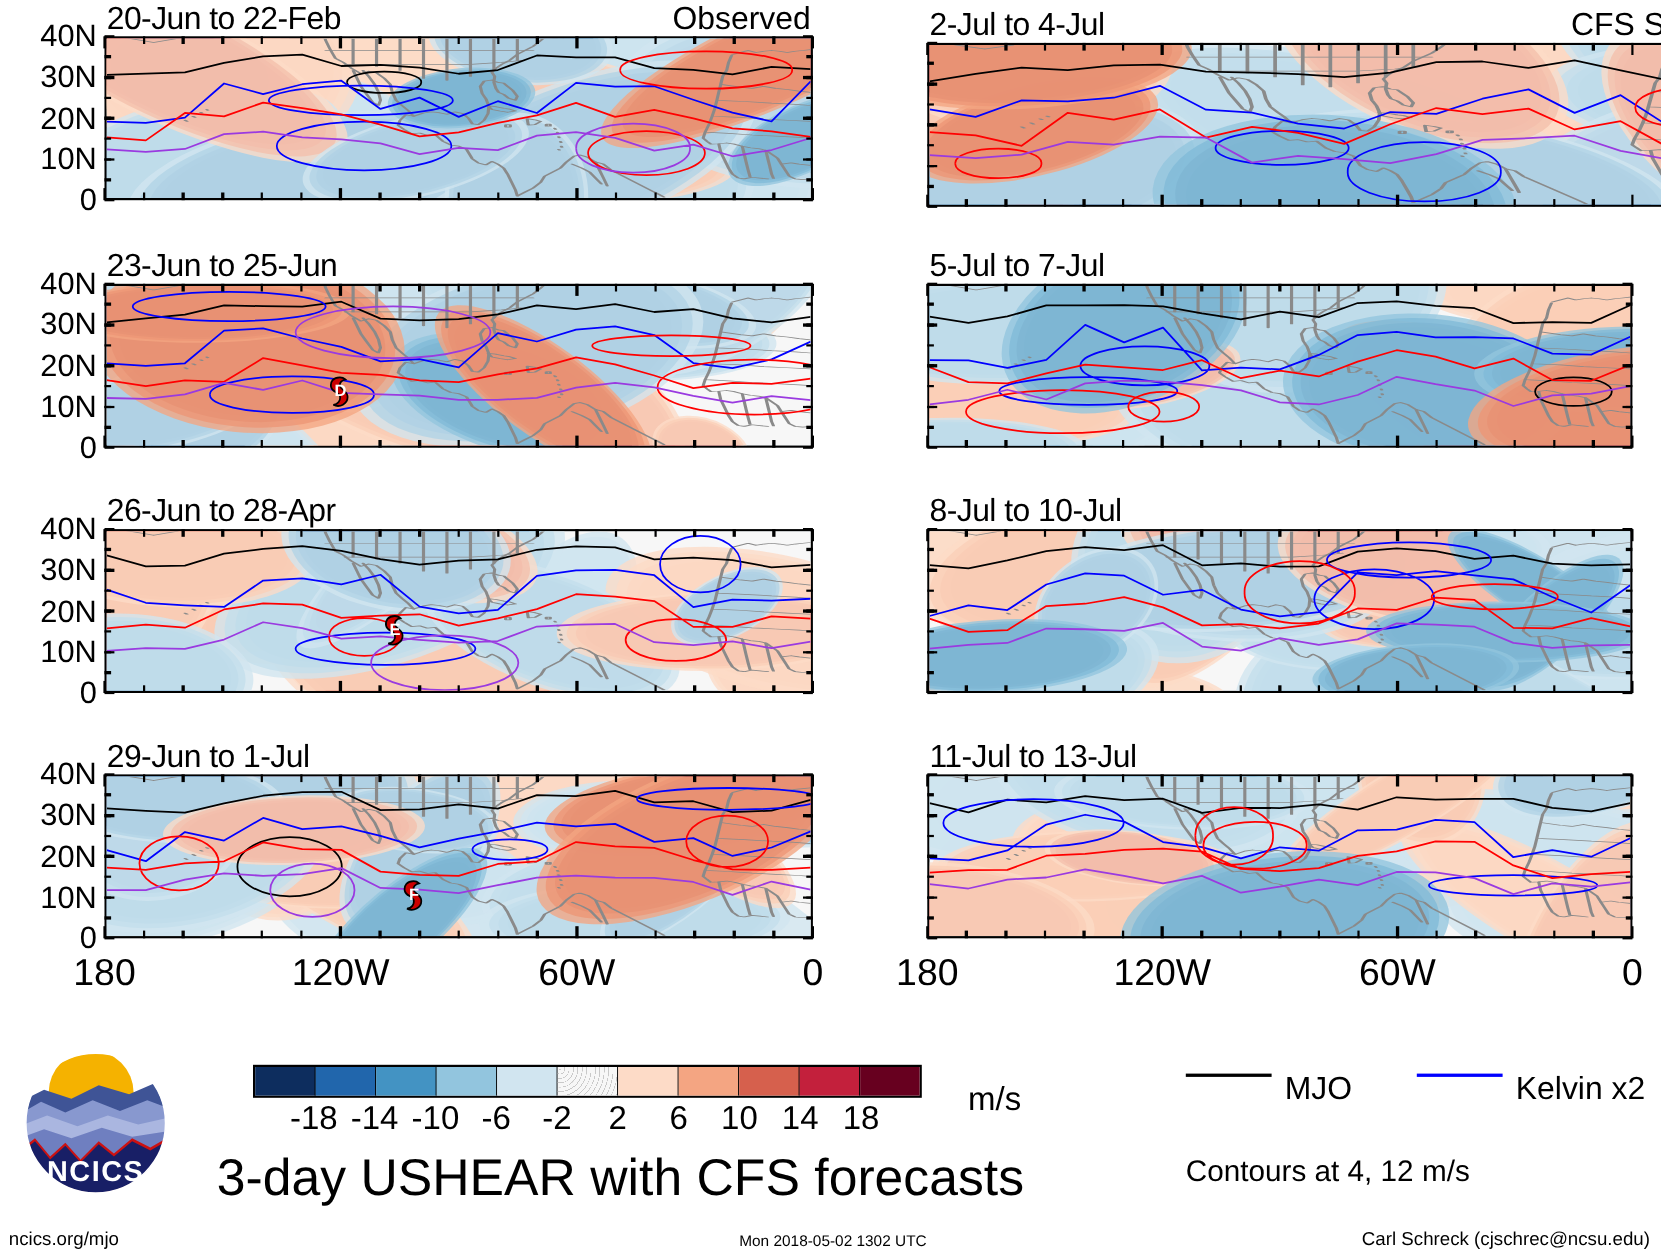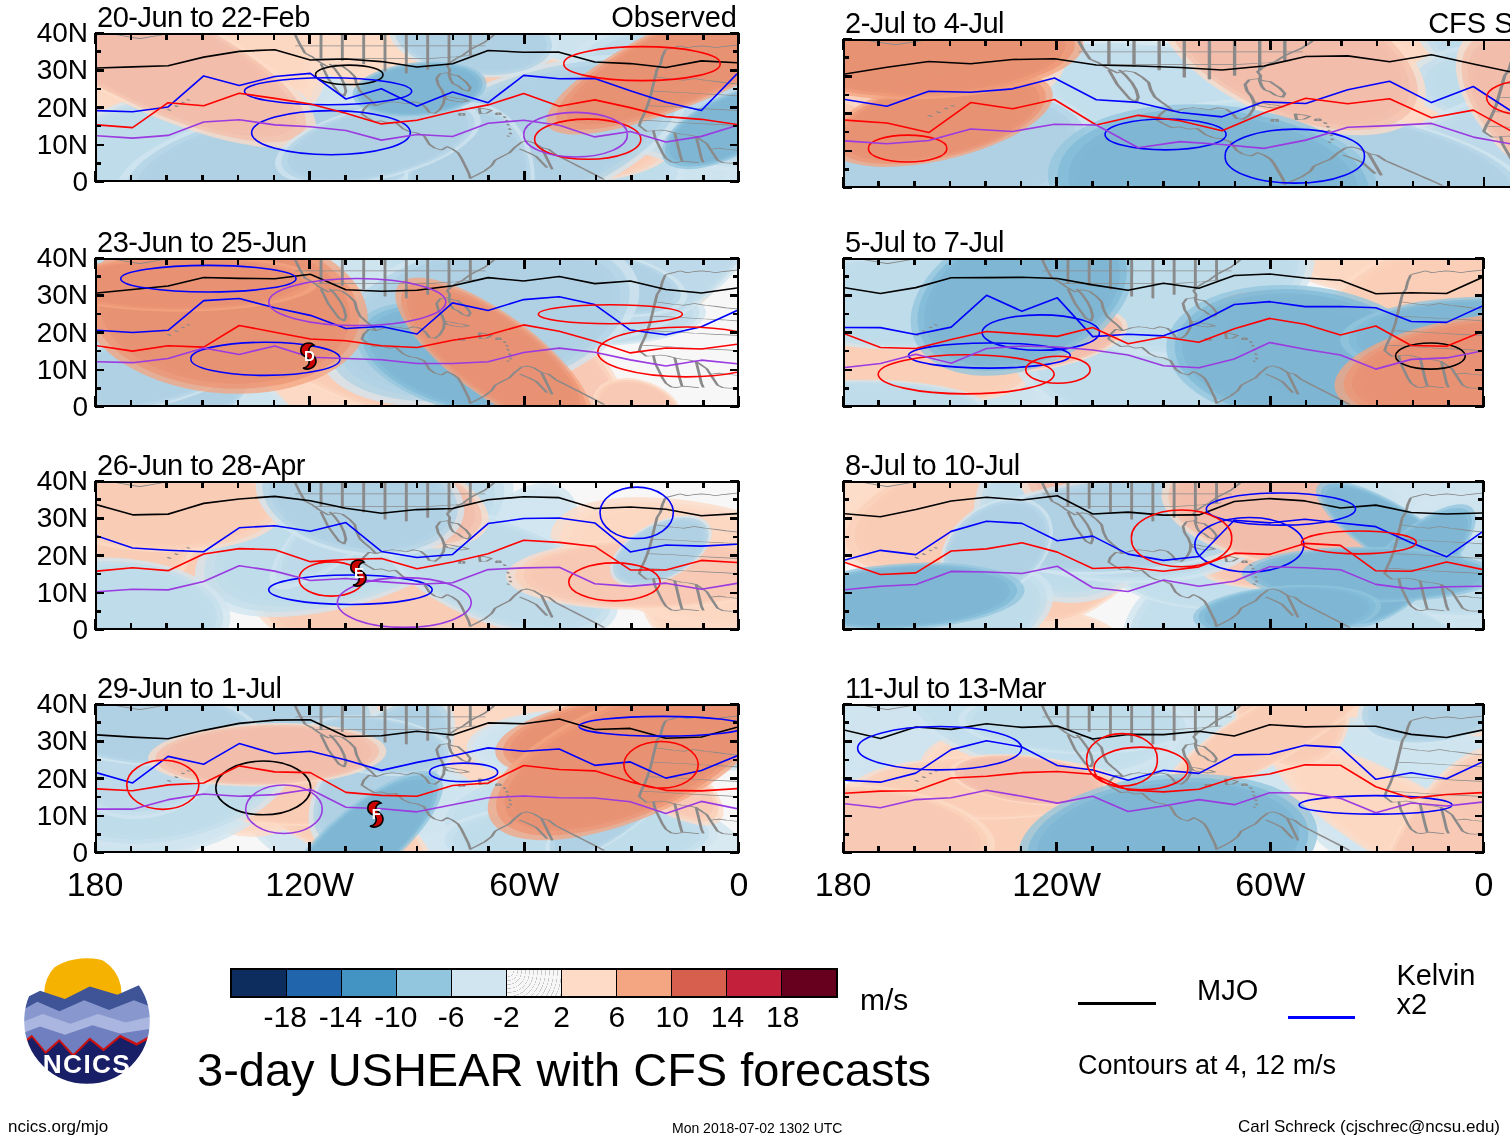--- a/index.html
+++ b/index.html
@@ -36,29 +36,29 @@
      display:flex;align-items:center;justify-content:center;color:#fff;
      font-size:15px;font-weight:bold;font-family:"Liberation Sans",sans-serif;}
 
   
   #colorbar{position:absolute;left:230px;top:968px;width:608px;height:30px;
             display:flex;border:2.5px solid #000;box-sizing:border-box;}
   #colorbar div{flex:1;border-right:1.5px solid #000;}
   #colorbar div:last-child{border-right:none;}
   .cb-tick{position:absolute;top:1002px;font-size:30px;transform:translateX(-50%);
            line-height:1;}
-  #cb-units{position:absolute;left:860px;top:985px;font-size:30px;line-height:1;}
+  #cb-units{position:absolute;left:880px;top:985px;font-size:30px;line-height:1;}
 
   #main-title{position:absolute;left:197px;top:1046px;font-size:47px;
               line-height:1;white-space:nowrap;letter-spacing:0px;}
 
   
   #legend{position:absolute;left:1078px;top:972px;width:420px;}
   .lg-row{display:flex;align-items:center;height:36px;}
-  .lg-item{display:flex;align-items:flex-end;width:210px;gap:29px;}
+  .lg-item{display:flex;align-items:flex-start;width:210px;}
   .lg-line{width:78px;height:3px;margin-right:12px;}
   .lg-text{font-size:29px;line-height:1;}
   #lg-note{position:absolute;left:1078px;top:1052px;font-size:27px;line-height:1;}
 
   
   #logo{position:absolute;left:18px;top:952px;width:138px;height:138px;}
   #logo svg{display:block;width:100%;height:100%;}
 
   
   .foot{position:absolute;font-size:17px;line-height:1;}
@@ -1656,21 +1656,21 @@
       <div class="storm" style="left: 281.428px; top: 109.664px;">
         <svg viewBox="0 0 26 30">
          <path d="M13 2 C7 2 4 6 5 11 C6 16 12 15 13 19 C14 23 11 27 7 27
                   C13 30 20 26 20 20 C20 14 14 14 13 10 C12.4 7.2 14.5 4.6 18 4
                   C16.6 2.7 15 2 13 2 Z" fill="#cc0000" stroke="#000000" stroke-width="1.6"></path>
        </svg>
        <span class="slabel">F</span>
       </div>
     </div>
     <div class="panel" style="left: 843px; top: 704px; width: 641px; height: 149px;">
-      <div class="panel-title">11-Jul to 13-Mar</div>
+      <div class="panel-title">11-Jul to 13-Jul</div>
       <div class="map-frame">
         <svg class="mapsvg" viewBox="0 0 100 100" preserveAspectRatio="none">
           <rect x="0" y="0" width="100" height="100" fill="#f7f7f7"></rect>
           <ellipse cx="91.5" cy="55.8" rx="9.7" ry="26.7" fill="#d1e5f0" opacity="0.78" transform="rotate(2.3 91.5 55.8)"></ellipse>
           <ellipse cx="91.5" cy="55.8" rx="10.4" ry="28.7" fill="#d1e5f0" opacity="0.78" transform="rotate(2.3 91.5 55.8)"></ellipse>
           <ellipse cx="79.9" cy="32.7" rx="18.9" ry="49.7" fill="#fddbc7" opacity="0.78" transform="rotate(20.5 79.9 32.7)"></ellipse>
           <ellipse cx="79.9" cy="32.7" rx="20.3" ry="53.4" fill="#fddbc7" opacity="0.78" transform="rotate(20.5 79.9 32.7)"></ellipse>
           <ellipse cx="79.9" cy="32.7" rx="21.7" ry="57.0" fill="#fddbc7" opacity="0.78" transform="rotate(20.5 79.9 32.7)"></ellipse>
           <ellipse cx="22.0" cy="69.3" rx="19.7" ry="51.9" fill="#fddbc7" opacity="0.78" transform="rotate(1.0 22.0 69.3)"></ellipse>
           <ellipse cx="22.0" cy="69.3" rx="21.1" ry="55.8" fill="#fddbc7" opacity="0.78" transform="rotate(1.0 22.0 69.3)"></ellipse>
@@ -1941,14 +1941,14 @@
       <path d="M0 60 L16 54 L34 60 L54 53 L74 59 L100 55 L100 74 L0 74 Z" fill="#6f7fc0"></path>
       <path d="M0 68 L10 60 L20 72 L30 63 L40 74 L52 62 L62 70 L74 60 L86 66 L100 58 L100 100 L0 100 Z" fill="#cc1111"></path>
       <path d="M0 70 L10 62 L20 74 L30 65 L40 76 L52 64 L62 72 L74 62 L86 68 L100 60 L100 100 L0 100 Z" fill="#181f66"></path>
     </g>
     <circle cx="50" cy="50" r="46" fill="none" stroke="#ffffff" stroke-width="1"></circle>
     <text x="50" y="88" text-anchor="middle" fill="#ffffff" font-family="Liberation Sans, sans-serif" font-size="19" font-weight="bold" letter-spacing="1">NCICS</text>
   </svg>
 </div>
 
 <div class="foot" id="foot-left">ncics.org/mjo</div>
-<div class="foot" id="foot-center">Mon 2018-07-02 1302 UTC</div>
+<div class="foot" id="foot-center">Mon 2018-05-02 1302 UTC</div>
 <div class="foot" id="foot-right">Carl Schreck (cjschrec@ncsu.edu)</div>
 
 </body></html>

